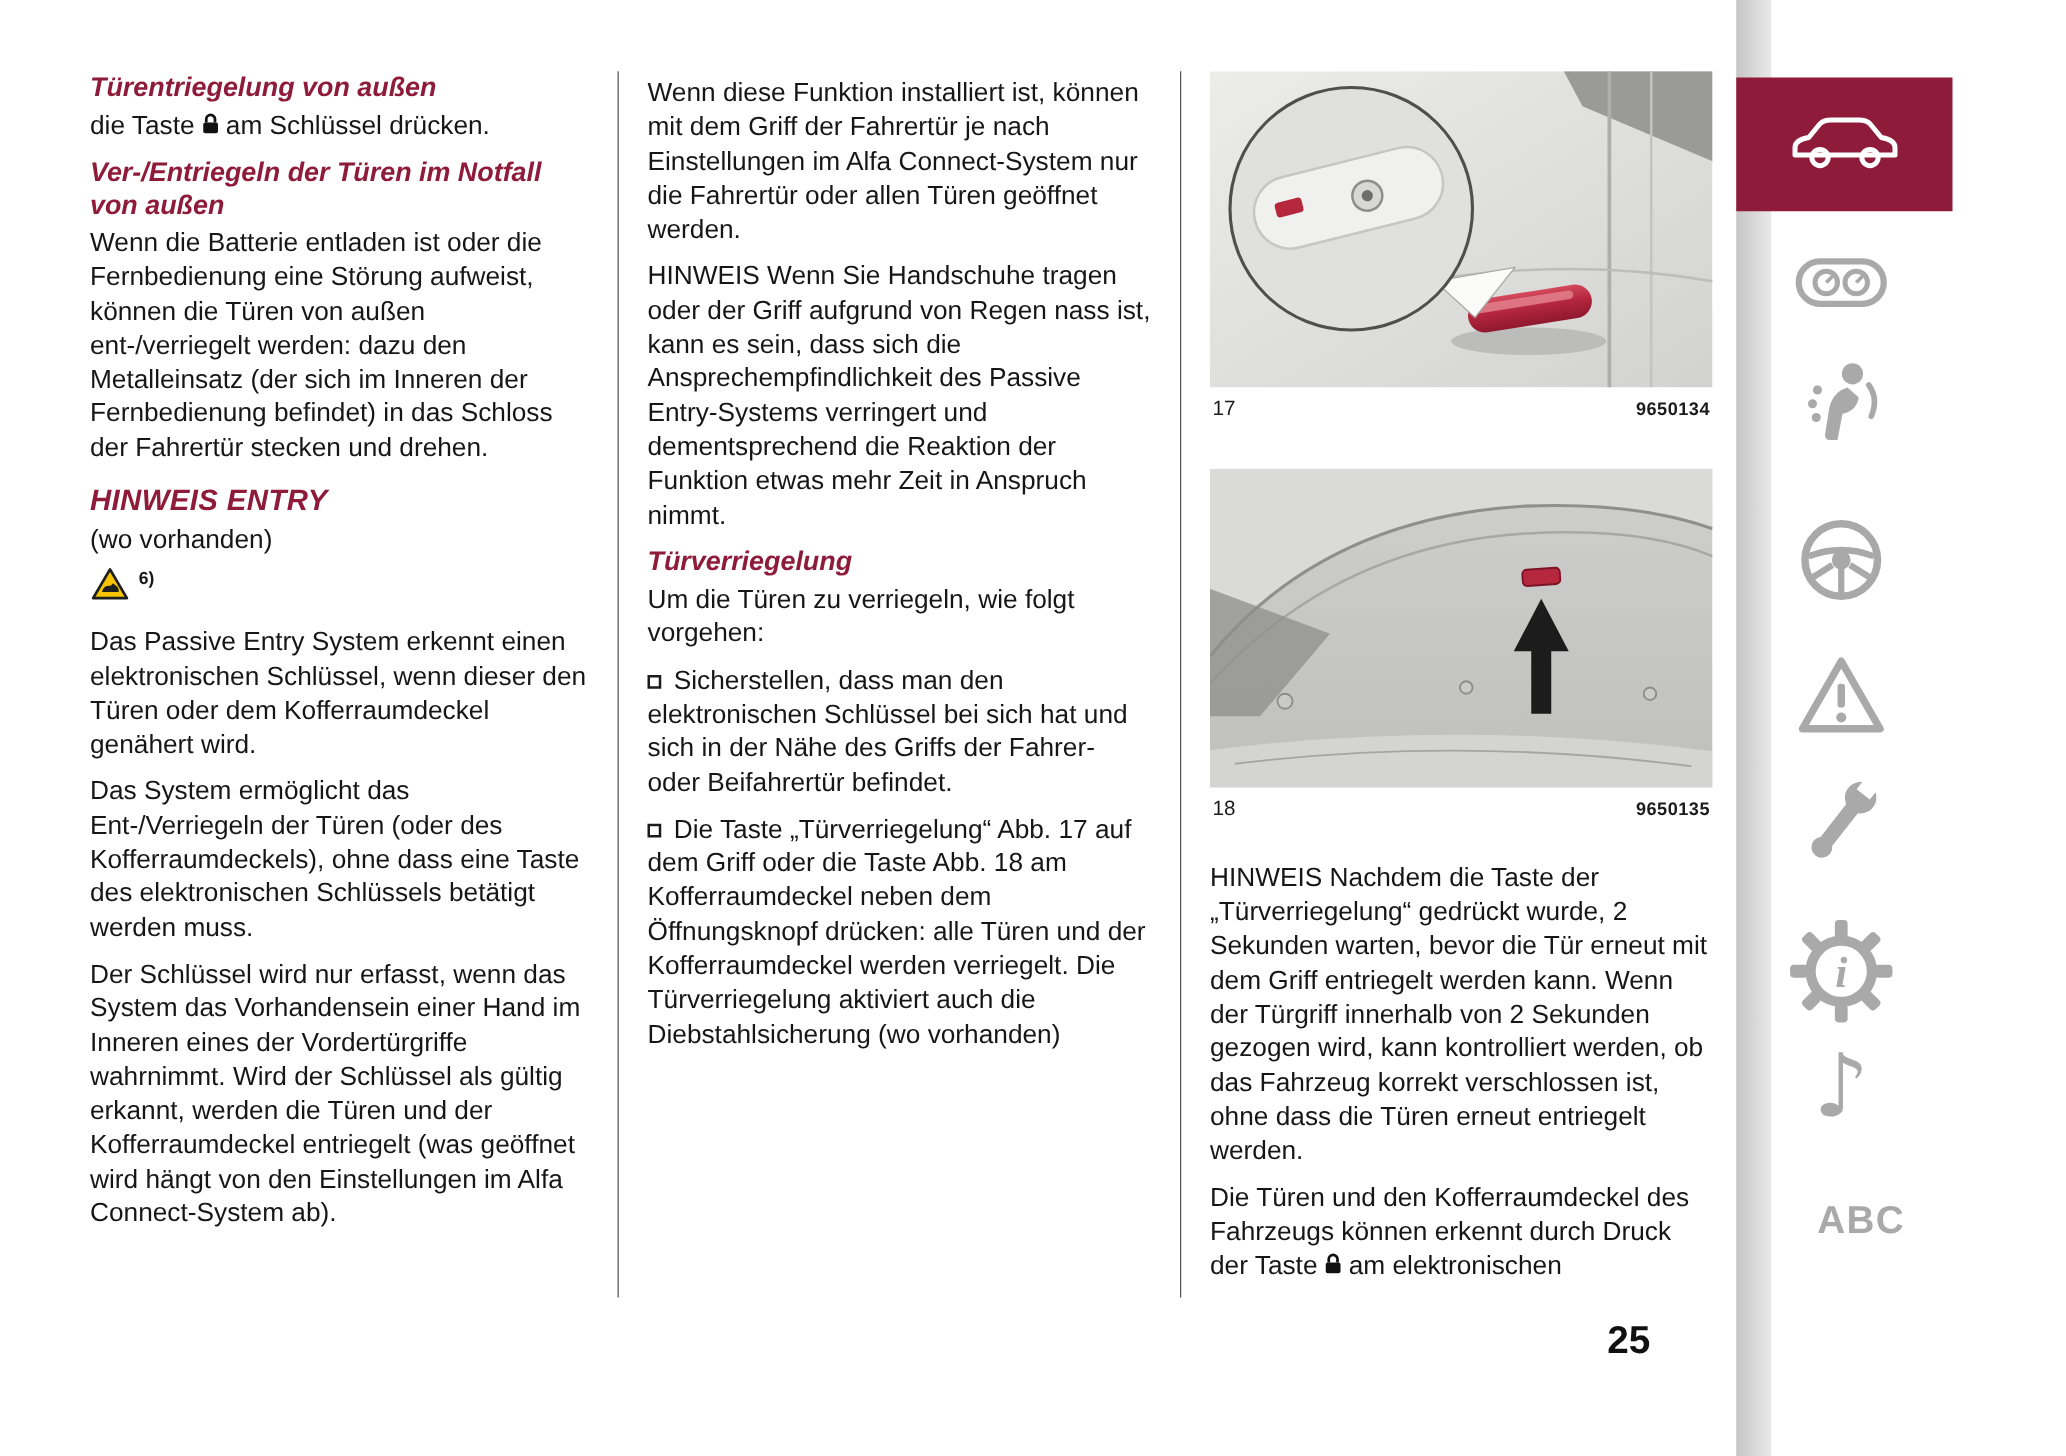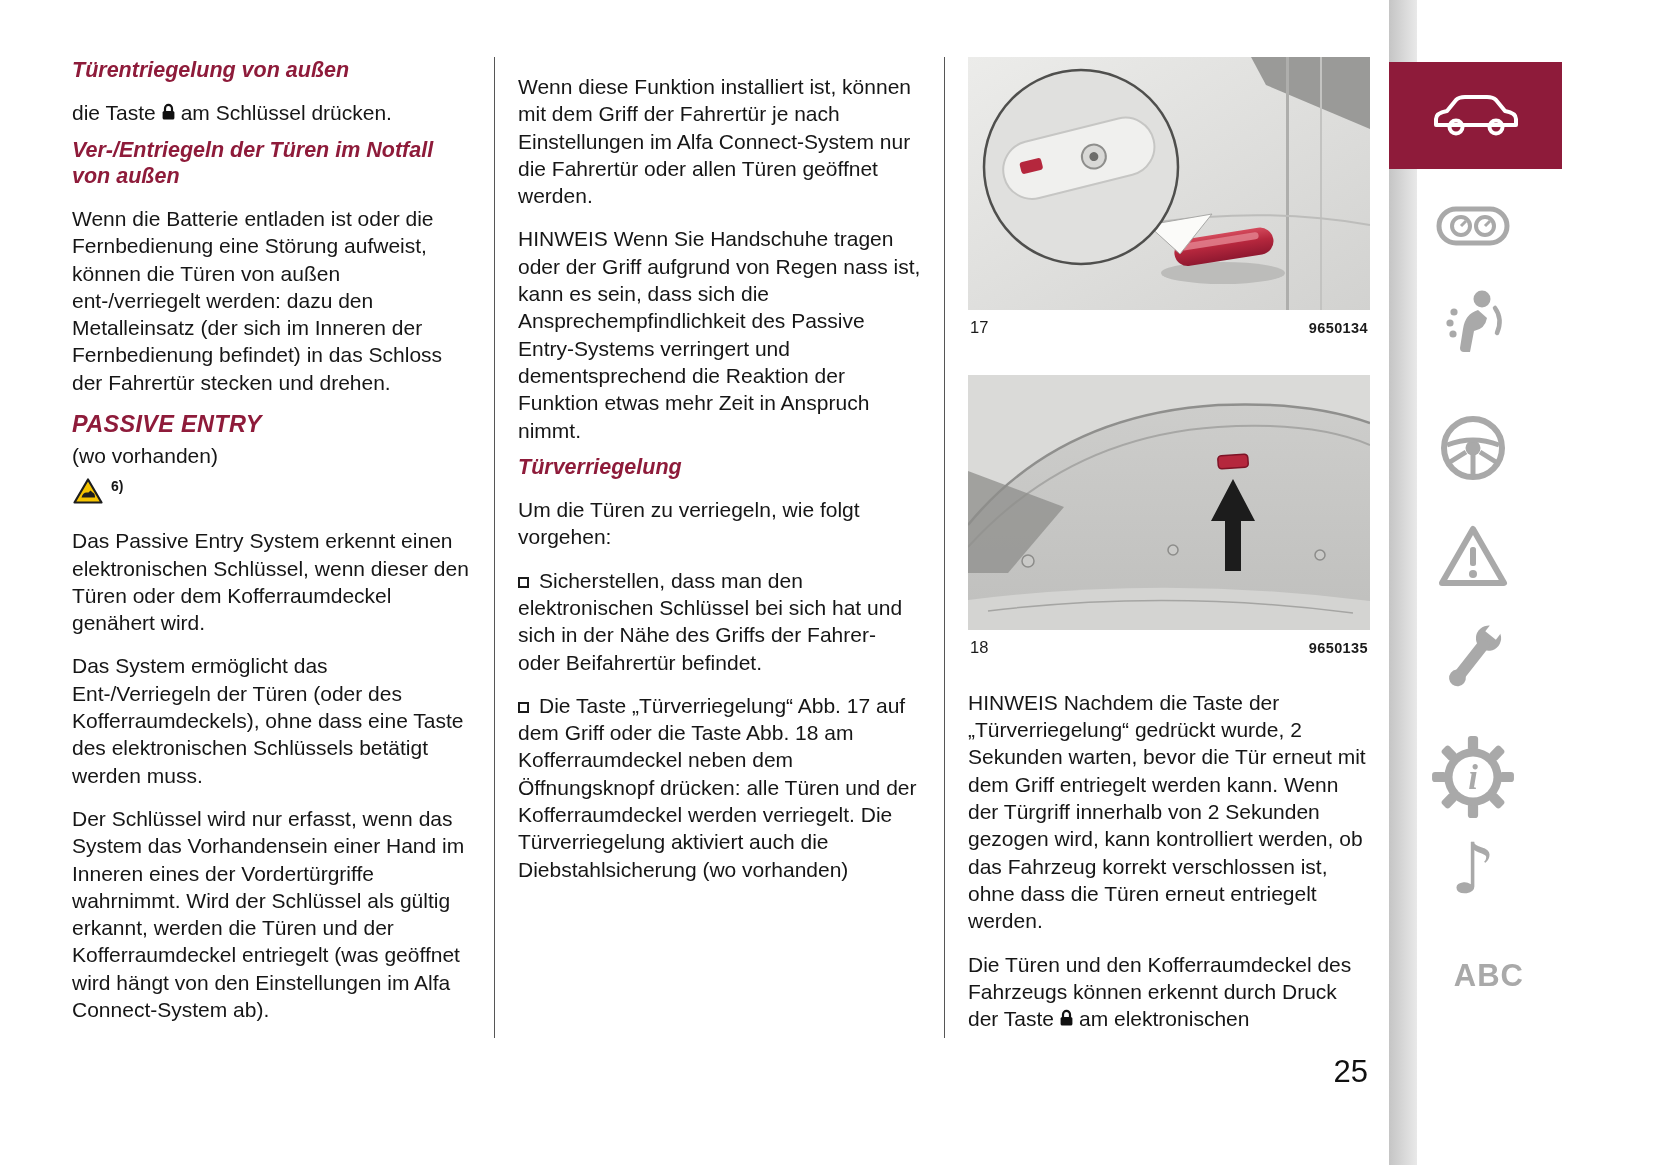--- a/index.html
+++ b/index.html
@@ -1,21 +1,21 @@
 <!DOCTYPE html>
 <html><head>
 <meta charset="utf-8">
 <style>
   * { box-sizing: border-box; }
   html,body { margin:0; padding:0; background:#ffffff; }
   .page { position:relative; width:1653px; height:1165px; background:#ffffff;
           font-family:"Liberation Sans", sans-serif; color:#161616; overflow:hidden; }
 
   .col { position:absolute; top:57px; font-size:21px; line-height:1.3; }
-  .col p { margin:16px 0 10px 0; }
+  .col p { margin:4px 0 10px 0; }
   .col-1 { left:72px;  width:400px; }
   .col-2 { left:518px; width:404px; }
   .col-3 { left:968px; width:402px; }
 
   .rh { color:#8e1b3a; font-weight:bold; font-size:21.5px; line-height:1.22; margin:10px 0 3px 0;font-style:italic; }
   .rh.first { margin-top:0; }
   .rh.caps { font-size:23.5px; letter-spacing:.3px; margin-top:14px; }
   .subh { margin:0 0 8px 0 !important; }
 
   .noteline { display:flex; align-items:flex-start; gap:7px; margin:4px 0 12px 0; }
@@ -30,22 +30,22 @@
   .vline-a { left:494px; } .vline-b { left:944px; }
 
   .fig { width:402px; }
   .fig svg { display:block; width:402px; }
   .fig-2 { margin-top:37px; }
   .figcap { display:flex; justify-content:space-between; align-items:baseline;
             margin:7px 2px 0 2px; font-size:16.5px; color:#1b1b1b;gap:15px; }
   .figcap .code { font-weight:bold; font-size:14.5px; letter-spacing:.4px; }
   .col3-text { margin-top:30px; }
 
-  .pagenum { position:absolute; top:1054px; left:1238px; width:130px; text-align:right;
-             font-size:31px; font-weight:normal; color:#101010; }
+  .pagenum { position:absolute; top:1054px; left:1238px; width:130px; text-align:center;
+             font-size:31px; font-weight:bold; color:#101010; }
 
   .side-strip { position:absolute; left:1389px; top:0; width:28px; height:1165px;
                 background:linear-gradient(to right,#c5c5c5,#e9e9e9); }
   .side-tab { position:absolute; left:1389px; top:62px; width:173px; height:107px;
               background:#8e1b3a; display:flex; align-items:center; justify-content:center; }
   .side-icon { position:absolute; left:1428px; width:90px; display:flex; justify-content:center;
                color:#a9a9a9; }
   .i-cluster  { top:202px; }
   .i-airbag   { top:288px; }
   .i-steering { top:414px; }
@@ -67,21 +67,21 @@
   <div class="col col-1">
     <div class="rh first">Türentriegelung von außen</div>
     <p><span>die Taste</span><span class="lock"><svg width="15" height="18" viewBox="0 0 15 18">
             <path d="M4 8 V5.4 a3.5 3.5 0 0 1 7 0 V8" fill="none" stroke="#111" stroke-width="2.2"></path>
             <rect x="1.6" y="8" width="11.8" height="8.6" rx="1.6" fill="#111"></rect>
           </svg></span><span>am Schlüssel drücken.</span></p>
 
     <div class="rh">Ver-/Entriegeln der Türen im Notfall von außen</div>
     <p>Wenn die Batterie entladen ist oder die Fernbedienung eine Störung aufweist, können die Türen von außen ent-/verriegelt werden: dazu den Metalleinsatz (der sich im Inneren der Fernbedienung befindet) in das Schloss der Fahrertür stecken und drehen.</p>
 
-    <div class="rh caps">PASSIVE ENTRY</div>
+    <div class="rh caps">HINWEIS ENTRY</div>
     <p class="subh">(wo vorhanden)</p>
 
     <div class="noteline">
       <span><svg width="32" height="28" viewBox="0 0 32 28">
             <path d="M16 2.5 L29.5 25.5 H2.5 Z" fill="#f6c400" stroke="#1e1e1e" stroke-width="2.2" stroke-linejoin="round"></path>
             <path d="M9.5 20.5 q1.5-5 5-5 h2 l2-2 2.5 2.2 q2 .8 2 4.8 z" fill="#1e1e1e"></path>
           </svg></span>
       <span class="noteref">6)</span>
     </div>
 

